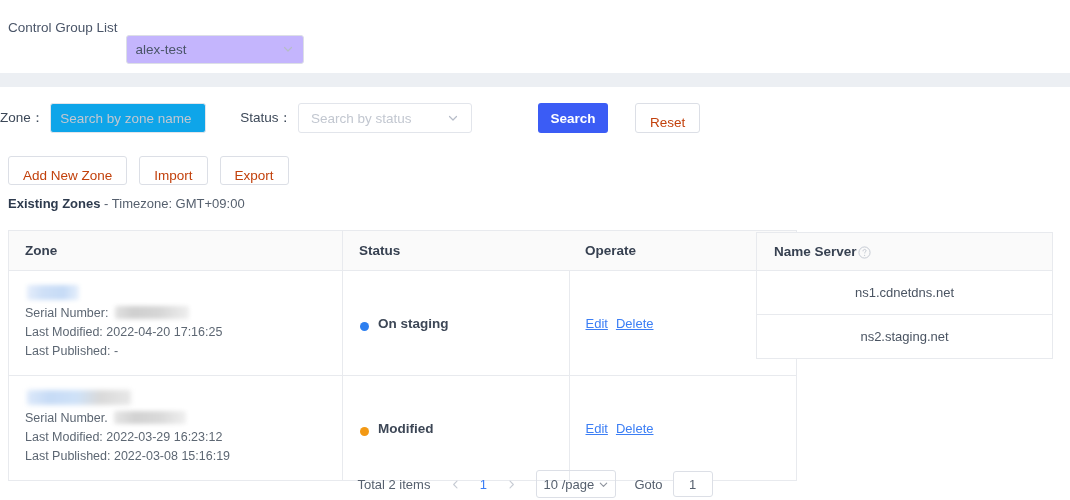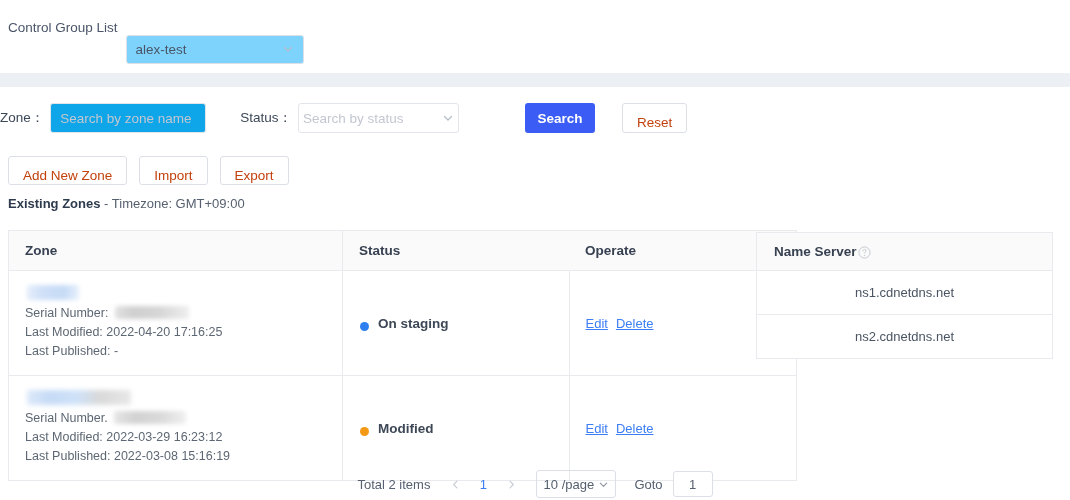--- a/index.html
+++ b/index.html
@@ -29,21 +29,21 @@
     font-size: 13.5px;
     color: #4a5568;
     margin-right: 8px;
     white-space: nowrap;
   }
   .cg-select {
     width: 178px;
     height: 29px;
     border: 1px solid #dcdfe6;
     border-radius: 3px;
-    background: #7dd3fc;
+    background: #c4b5fd;
     display: flex;
     align-items: center;
     padding: 0 9px;
     box-sizing: border-box;
     position: relative;
     margin-top: 44px;
   }
   .cg-select-value {
     font-size: 13.5px;
     color: #4a5568;
@@ -90,27 +90,27 @@
     background: #0ea5e9;
     box-sizing: border-box;
     padding: 0 9px;
     font-size: 13.5px;
     color: #3c4858;
     font-family: "Liberation Sans", sans-serif;
     outline: none;
   }
   .f-input::placeholder { color: #c2c7d0; }
   .f-select {
-    width: 161px;
+    width: 174px;
     height: 30px;
     border: 1px solid #e2e5eb;
     border-radius: 3px;
     background: #fff;
     box-sizing: border-box;
-    padding: 0 4px;
+    padding: 0 12px;
     display: flex;
     align-items: center;
   }
   .f-select-ph {
     flex: 1;
     font-size: 13.5px;
     color: #c2c7d0;
   }
   .btn-primary {
     width: 70px;
@@ -447,21 +447,21 @@
           </span>
         </span>
       </th>
     </tr>
   </thead>
   <tbody>
     <tr>
       <td>ns1.cdnetdns.net</td>
     </tr>
     <tr>
-      <td>ns2.cdnetdns.net</td>
+      <td>ns2.staging.net</td>
     </tr>
   </tbody>
 </table>
 
 <div class="pagination">
   <span class="pg-total">Total 2 items</span>
   <span class="pg-arrow">
     <svg viewBox="0 0 12 12" width="11" height="11">
         <path d="M7.6 2.2 L4 6 L7.6 9.8" fill="none" stroke="currentColor" stroke-width="1.2" stroke-linecap="round" stroke-linejoin="round"></path>
       </svg>

